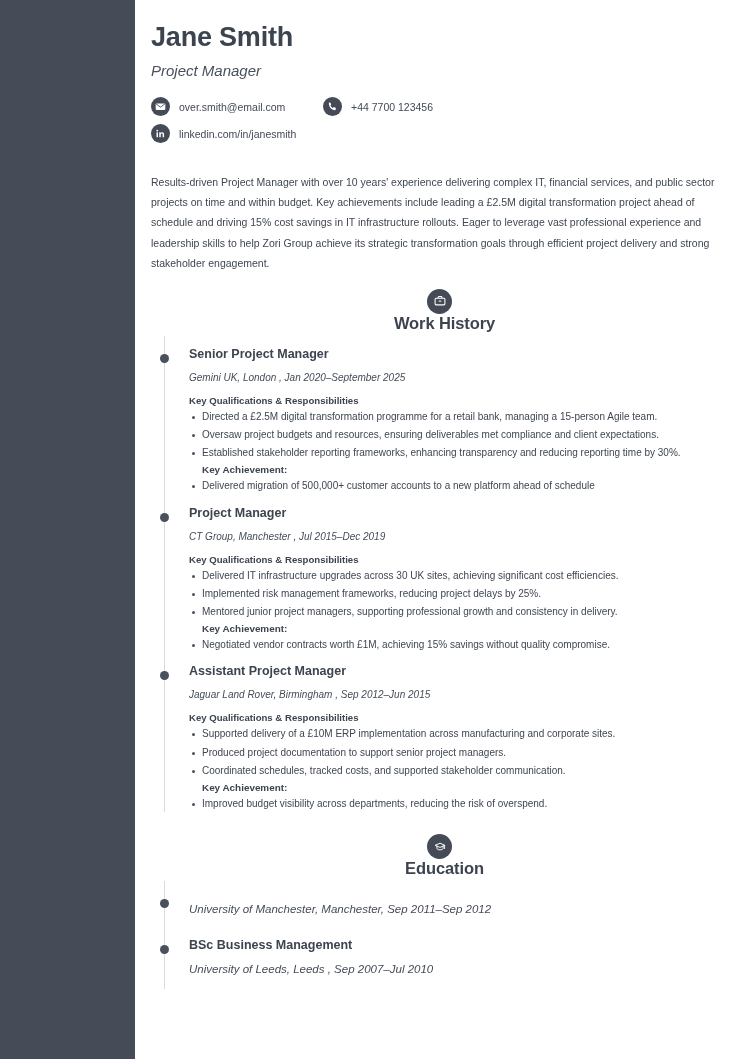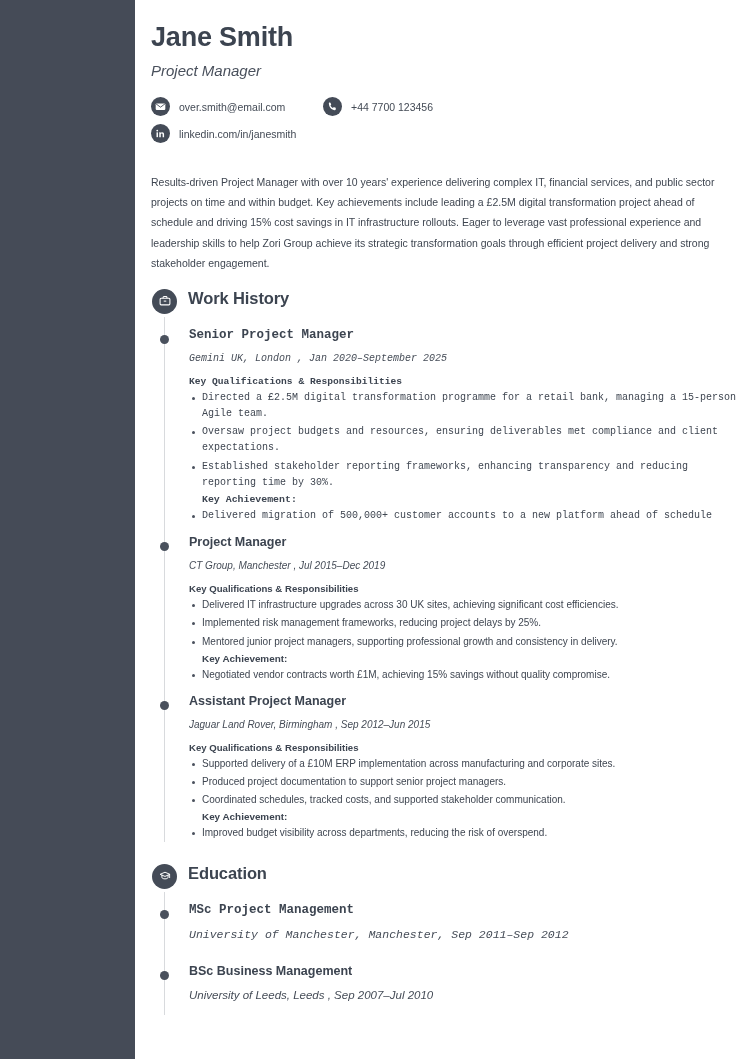--- a/index.html
+++ b/index.html
@@ -37,36 +37,36 @@
   .contact-text{font-size:10.5px;color:#434a55;}
 
   
   .summary{
     margin-top:29px;font-size:10.5px;line-height:1.92;
     color:#3f4651;text-align:left;padding-right:2px;
   }
 
   
   .section{margin-top:16px;}
-  .section-head{display:flex;margin-bottom:3px;}
+  .section-head{display:flex;align-items:center;margin-bottom:3px;flex-direction:column;}
   .section-icon{
     width:25px;height:25px;border-radius:50%;
     background:#444b57;display:inline-flex;
     align-items:center;justify-content:center;
     flex:0 0 25px;margin-right:11px;margin-left:1px;
   }
   .section-title{
     font-size:16.5px;font-weight:bold;color:#3c4450;letter-spacing:-0.1px;
   }
   .timeline{
     position:relative;margin-left:13px;
     border-left:1px solid #d8dadd;padding-left:0;
   }
   .entry{position:relative;padding-left:24px;padding-top:9px;}
-  .entry:first-child{padding-top:11px;font-family:Liberation Mono, monospace;}
+  .entry:first-child{padding-top:11px;}
   .dot{
     position:absolute;left:-5px;top:16px;
     width:9px;height:9px;border-radius:50%;background:#4a515d;
   }
   .entry:first-child .dot{top:18px;}
   .job-title{
     font-size:12.5px;font-weight:bold;color:#3c4450;margin:0;
   }
   .job-meta{
     font-size:10px;font-style:italic;color:#454c57;margin:11px 0 0 0;
@@ -214,21 +214,20 @@
             <path d="M5.6 8.8v3.2c0 1.2 2 2.1 4.4 2.1s4.4-.9 4.4-2.1V8.8" fill="none" stroke="#ffffff" stroke-width="1.4" stroke-linecap="round"></path>
             <path d="M16.6 7.9v4.4" stroke="#ffffff" stroke-width="1.3" stroke-linecap="round"></path>
           </svg>
         </span>
         <span class="section-title">Education</span>
       </div>
 
       <div class="timeline">
         <div class="entry edu-entry">
           <span class="dot"></span>
-          <div class="edu-title">MSc Project Management</div>
           <div class="edu-meta">University of Manchester, Manchester, Sep 2011–Sep 2012</div>
         </div>
         <div class="entry edu-entry">
           <span class="dot"></span>
           <div class="edu-title">BSc Business Management</div>
           <div class="edu-meta">University of Leeds, Leeds , Sep 2007–Jul 2010</div>
         </div>
       </div>
     </div>
 

